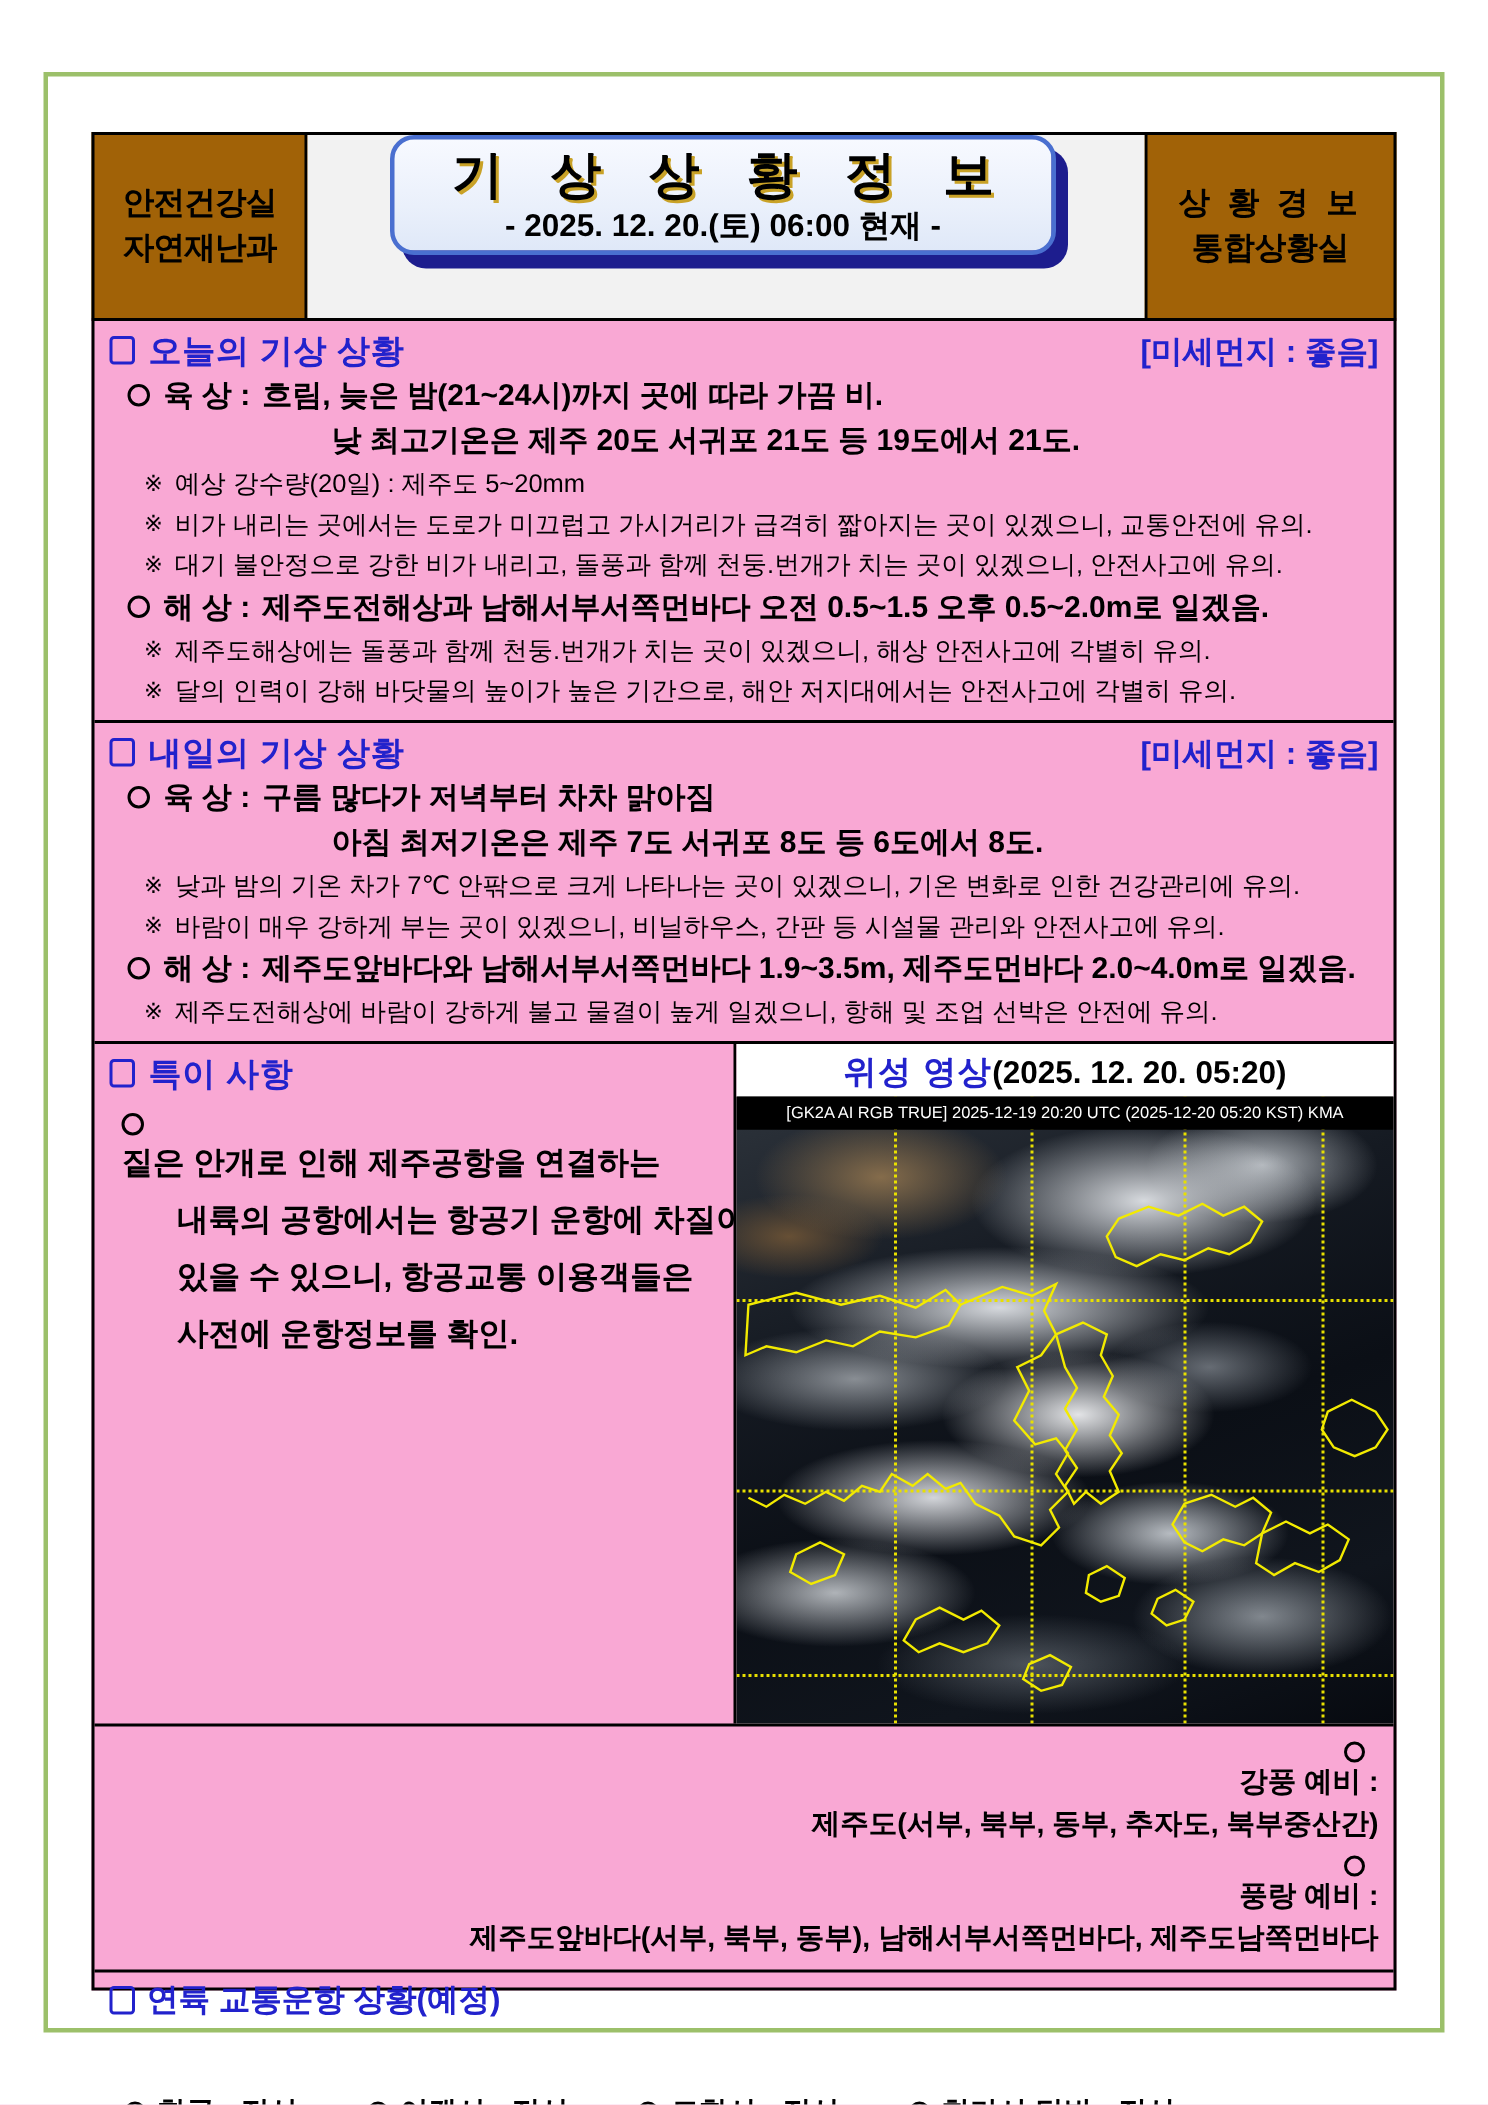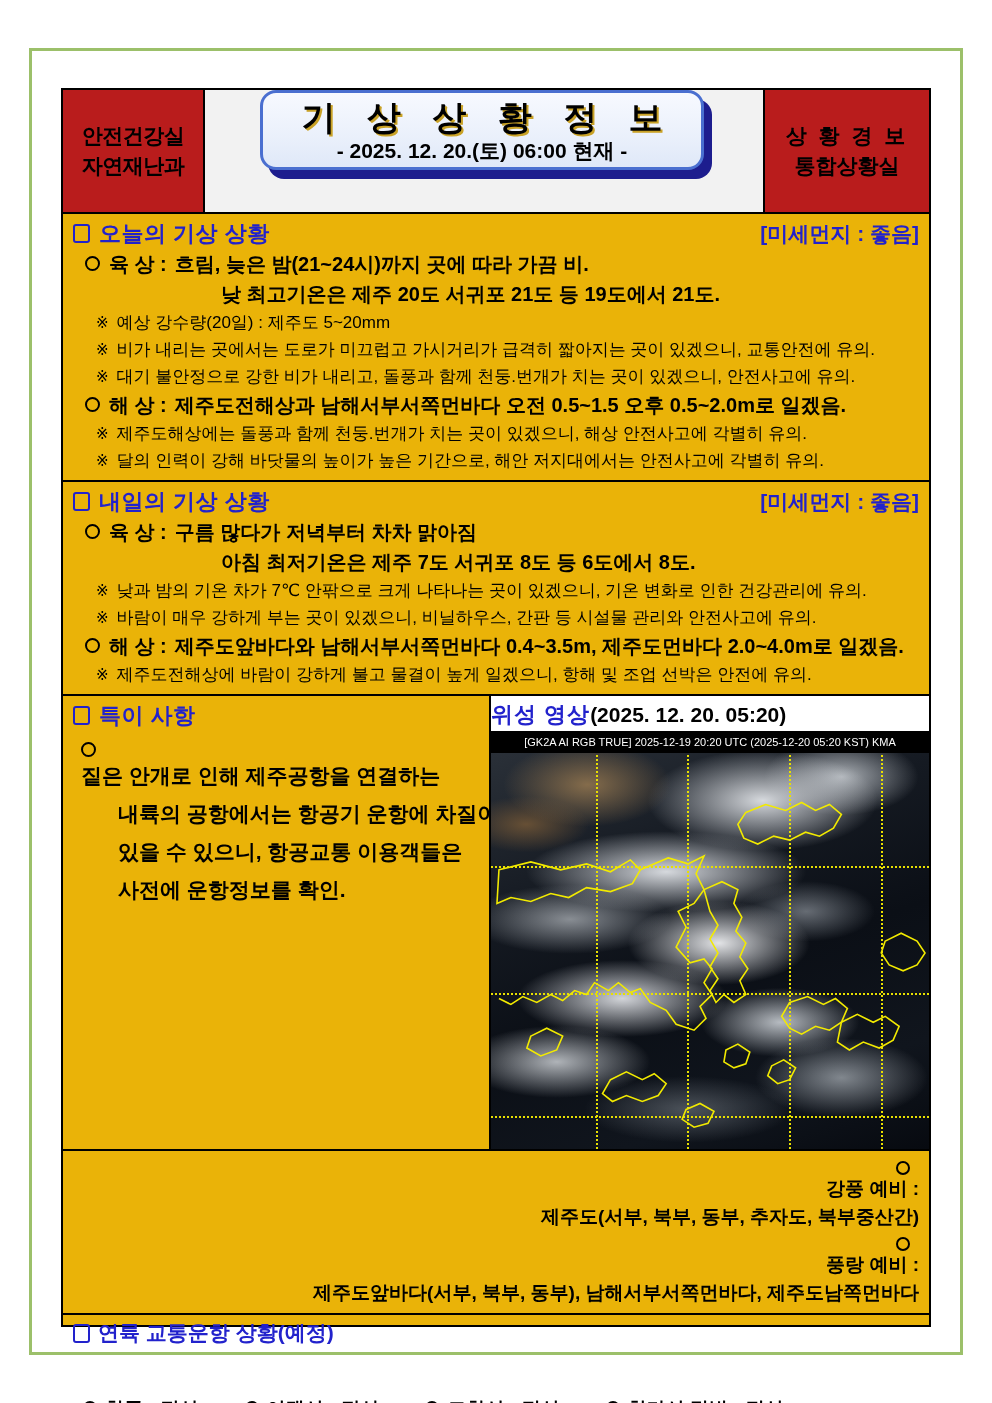--- a/index.html
+++ b/index.html
@@ -30,21 +30,21 @@
   
   .header-table {
     position: absolute;
     left: 61px;
     top: 88px;
     width: 870px;
     height: 126px;
     border: 2px solid #000000;
     box-sizing: border-box;
     display: flex;
-    background: #b91c1c;
+    background: #a16207;
   }
   .hdr-cell {
     display: flex;
     flex-direction: column;
     align-items: center;
     justify-content: center;
     box-sizing: border-box;
   }
   .hdr-left {
     width: 142px;
@@ -120,21 +120,21 @@
 
   
   .body-table {
     position: absolute;
     left: 61px;
     top: 212px;
     width: 870px;
     height: 1115px;
     border: 2px solid #000000;
     box-sizing: border-box;
-    background: #eab308;
+    background: #f9a8d4;
   }
   .section {
     border-bottom: 2px solid #000000;
     box-sizing: border-box;
     padding: 4px 10px 6px 10px;
   }
   .section.last { border-bottom: none; }
 
   .sec-head {
     display: flex;
@@ -231,20 +231,21 @@
   .special-cont { padding-left: 45px; }
 
   .split-right {
     flex: 1;
     box-sizing: border-box;
     display: flex;
     flex-direction: column;
     background: #ffffff;
   }
   .sat-title {
+    text-align: center;
     height: 33px;
     line-height: 33px;
     white-space: nowrap;
     padding-top: 2px;
   }
   .sat-title .t1 {
     font-size: 22px;
     font-weight: bold;
     color: #2222cc;
     letter-spacing: 1px;
@@ -454,21 +455,21 @@
     </div>
     <div class="row-star">
       <span class="star-gl">※</span>
       <span>바람이 매우 강하게 부는 곳이 있겠으니, 비닐하우스, 간판 등 시설물 관리와 안전사고에 유의.</span>
     </div>
 
     <div class="row-o">
       <span class="bullet-o"></span>
       <span>해 상 :</span>
       <span style="width:8px"></span>
-      <span>제주도앞바다와 남해서부서쪽먼바다 0.4~3.5m, 제주도먼바다 2.0~4.0m로 일겠음.</span>
+      <span>제주도앞바다와 남해서부서쪽먼바다 1.9~3.5m, 제주도먼바다 2.0~4.0m로 일겠음.</span>
     </div>
 
     <div class="row-star">
       <span class="star-gl">※</span>
       <span>제주도전해상에 바람이 강하게 불고 물결이 높게 일겠으니, 항해 및 조업 선박은 안전에 유의.</span>
     </div>
   </div>
 
   <div class="split-row">
 

